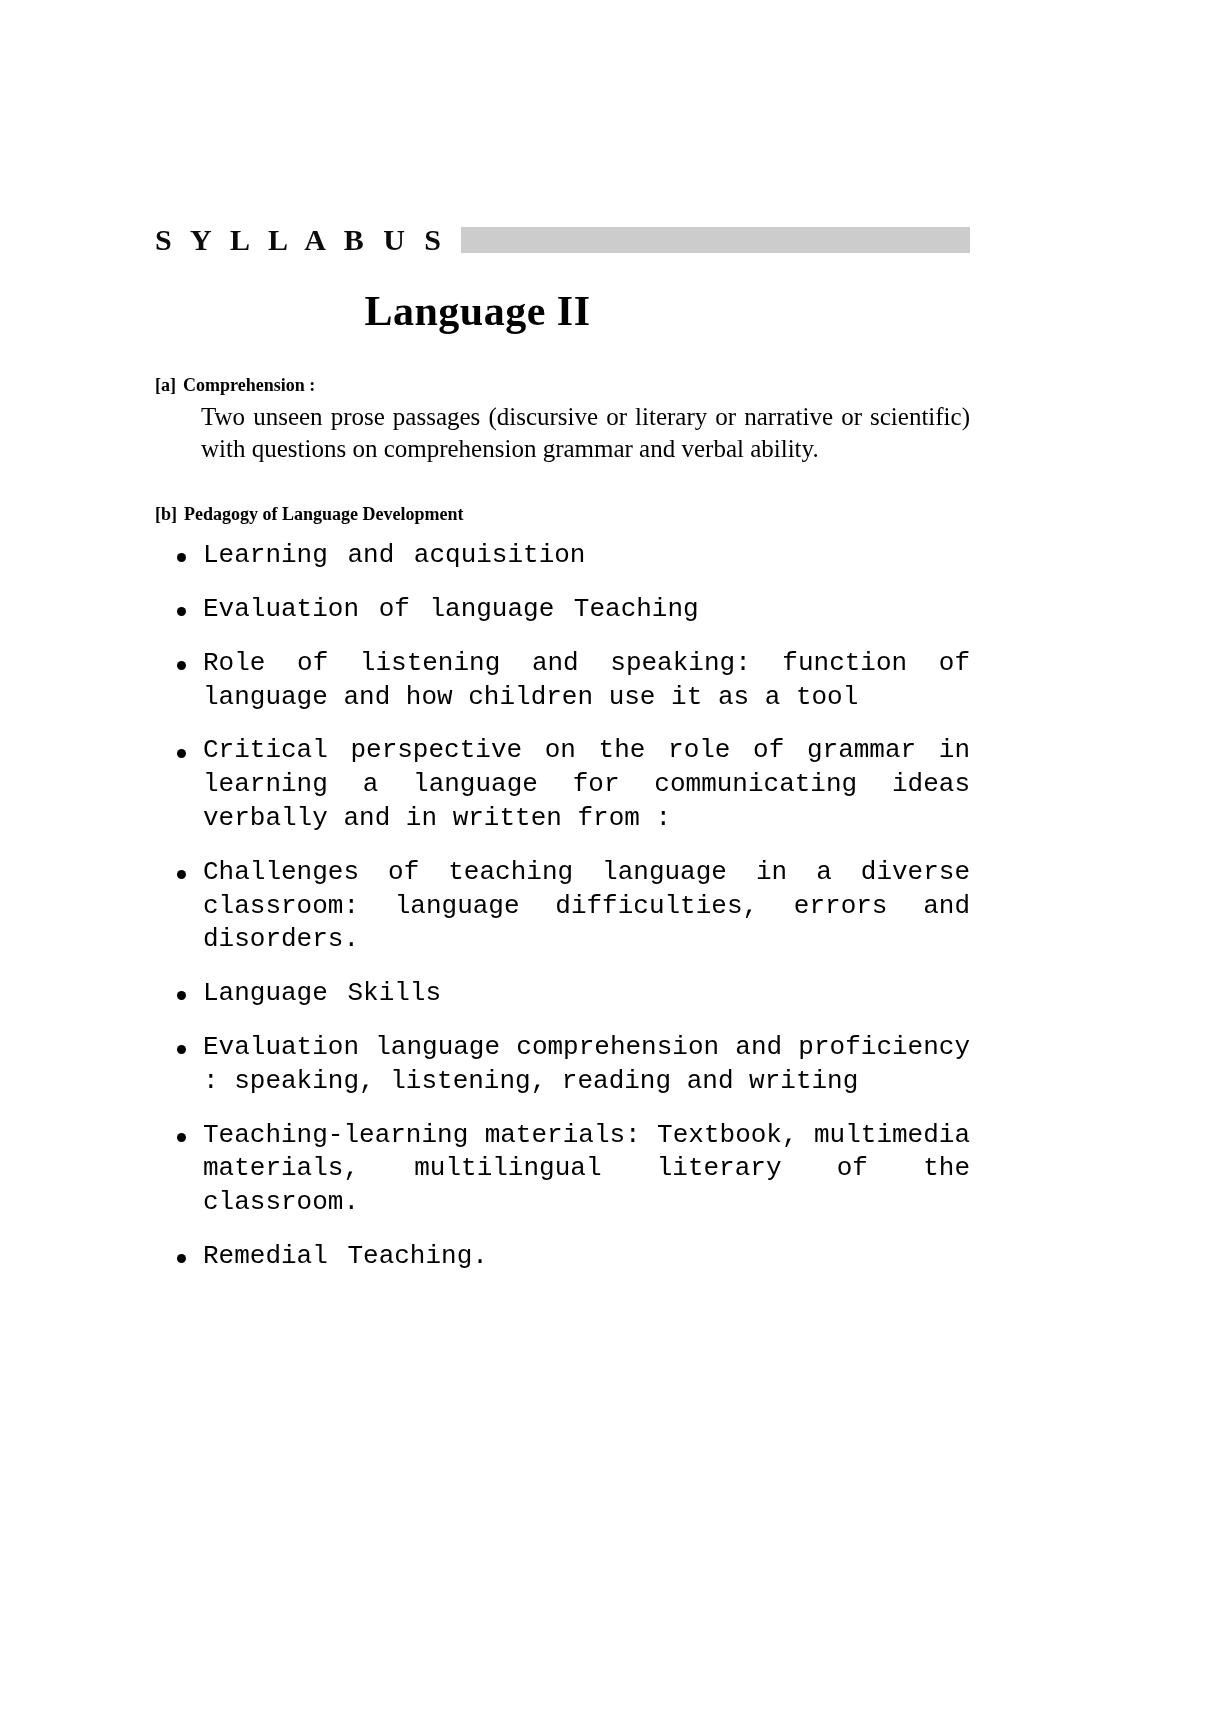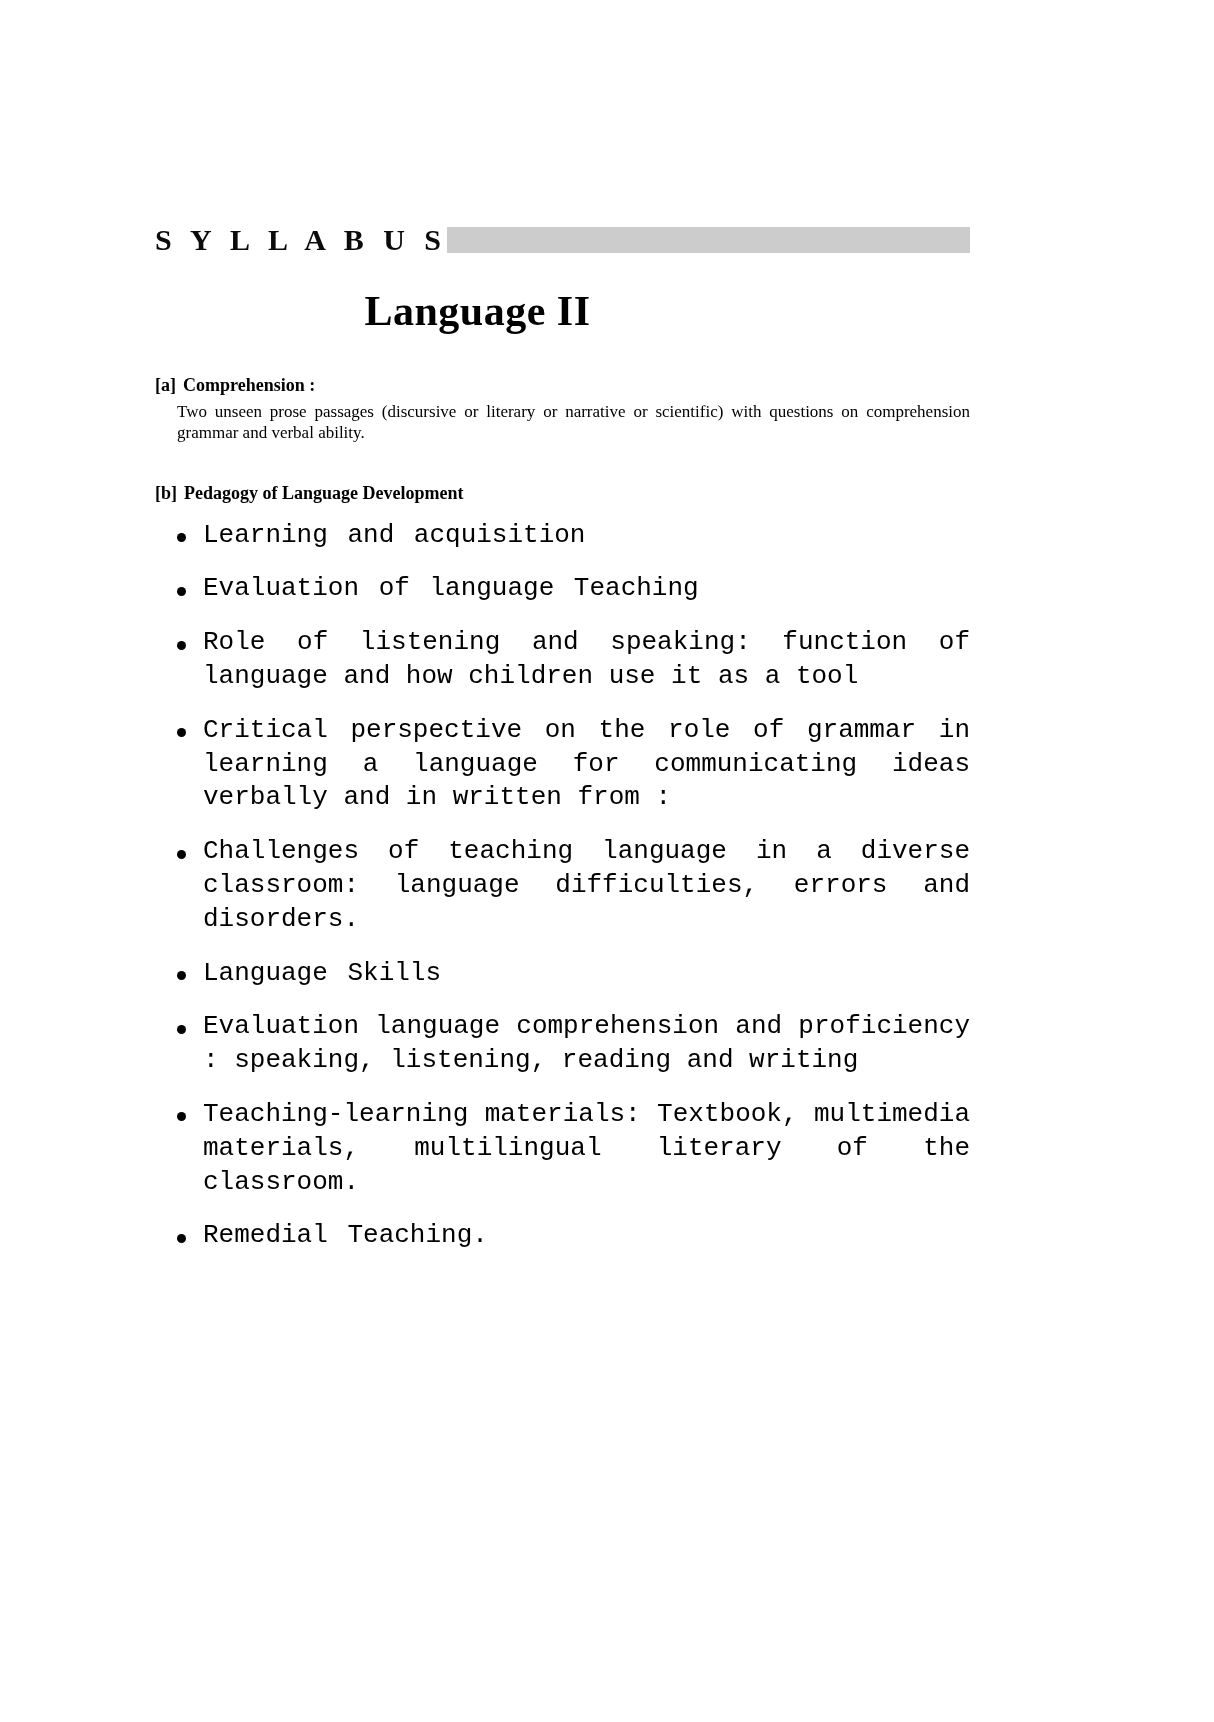--- a/index.html
+++ b/index.html
@@ -40,20 +40,21 @@
     margin-bottom: 26px;
   }
   .syllabus-label {
     font-family: "Liberation Serif", "DejaVu Serif", serif;
     font-weight: bold;
     font-size: 30px;
     letter-spacing: 6px;
     color: #0b0b0b;
     white-space: nowrap;
     line-height: 1;
+    padding-right: 14px;
   }
   .syllabus-bar {
     flex: 1 1 auto;
     height: 26px;
     background: #cccccc;
   }
 
   
   .doc-title {
     text-align: center;
@@ -71,23 +72,23 @@
   .section-heading {
     font-weight: bold;
     font-size: 18px;
     line-height: 1.25;
     margin: 0 0 4px 0;
     white-space: nowrap;
   }
   .section-heading .marker { margin-right: 7px; }
 
   .section-body {
-    font-size: 17px;
+    font-size: 25px;
     line-height: 1.28;
-    margin: 0 0 0 22px;
+    margin: 0 0 0 46px;
     text-align: justify;
     text-justify: inter-word;
   }
   .section-body p { margin: 0; }
 
   .gap-after-a { height: 34px; }
 
   
   ul.bullets {
     list-style: none;

